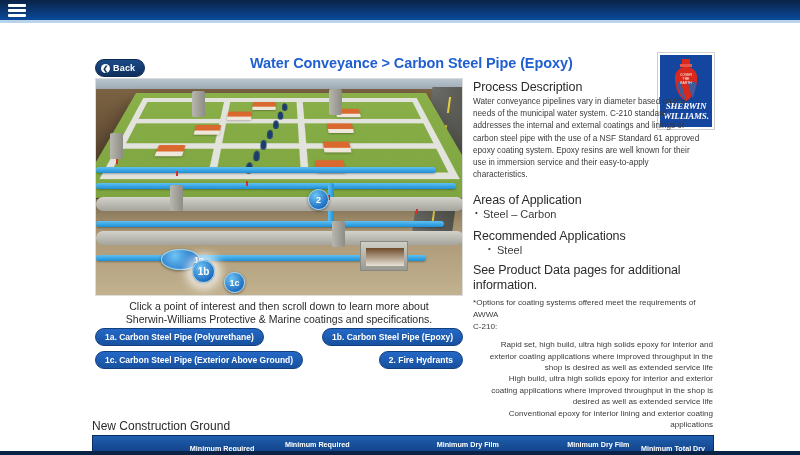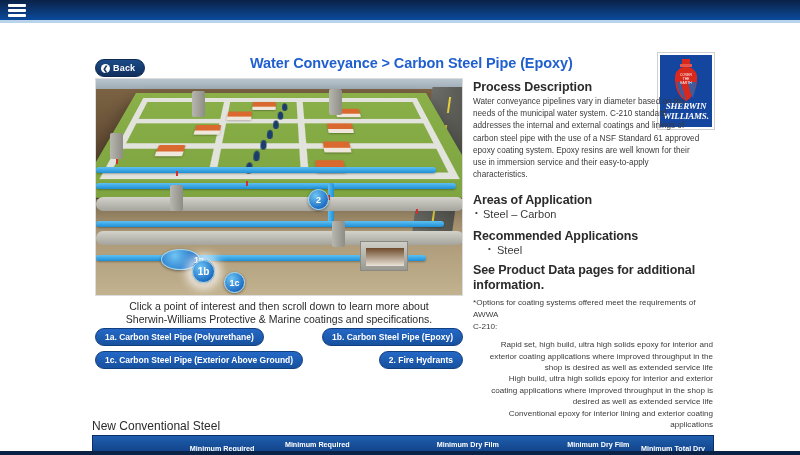--- a/index.html
+++ b/index.html
@@ -145,21 +145,21 @@
   }
   .poi-btn{
     background:linear-gradient(180deg,#2468c6,#17519f);
     color:#fff; font-size:8.5px; font-weight:bold;
     padding:3px 9px; border-radius:9px; border:1px solid #123f7d;
     white-space:nowrap; cursor:pointer;
   }
 
   
   .panel{ position:absolute; left:473px; top:57px; width:240px; }
-  .h2{ font-size:12.5px; color:#2b2b2b; font-weight:bold; margin-bottom:2px; letter-spacing:-.1px; }
+  .h2{ font-size:12.5px; color:#2b2b2b; font-weight:normal; margin-bottom:2px; letter-spacing:-.1px; }
   .h2.tight{ line-height:13px; }
   .body{ font-size:8.2px; color:#3a3a3a; line-height:12.2px; }
   .gap-lg{ margin-top:12px; }
   .gap-md{ margin-top:9px; }
   ul.plain{ list-style:none; }
   ul.plain li{ font-size:11px; color:#3a3a3a; line-height:10.5px; padding-left:10px; position:relative; }
   ul.plain li::before{ content:"\2022"; position:absolute; left:2px; top:-1px; font-size:8px; }
   ul.plain li.sub{ padding-left:24px; }
   ul.plain li.sub::before{ left:15px; }
   .note{ font-size:8.1px; color:#3a3a3a; line-height:11.6px; }
@@ -338,21 +338,21 @@
       <div class="note" style="margin-top:5px;">*Options for coating systems offered meet the requirements of AWWA</div>
       <div class="note">C-210:</div>
 
       <div class="note-list">
         <div>Rapid set, high build, ultra high solids epoxy for interior and exterior coating applications where improved throughput in the shop is desired as well as extended service life</div>
         <div>High build, ultra high solids epoxy for interior and exterior coating applications where improved throughput in the shop is desired as well as extended service life</div>
         <div>Conventional epoxy for interior lining and exterior coating applications</div>
       </div>
     </div>
 
-    <div class="table-title">New Conventional Steel</div>
+    <div class="table-title">New Construction Ground</div>
 
     <div class="tbl">
       <div class="thead">
         <div class="th c1 mid">Generic System</div>
         <div class="th c2 mid">Minimum Required Surface Prep</div>
         <div class="th c3">Minimum Required Surface Profile (Mils)</div>
         <div class="th c4 mid">Primer</div>
         <div class="th c5">Minimum Dry Film Thickness (Mils)**</div>
         <div class="th c6 mid">Topcoat</div>
         <div class="th c7">Minimum Dry Film Thickness (Mils)</div>

